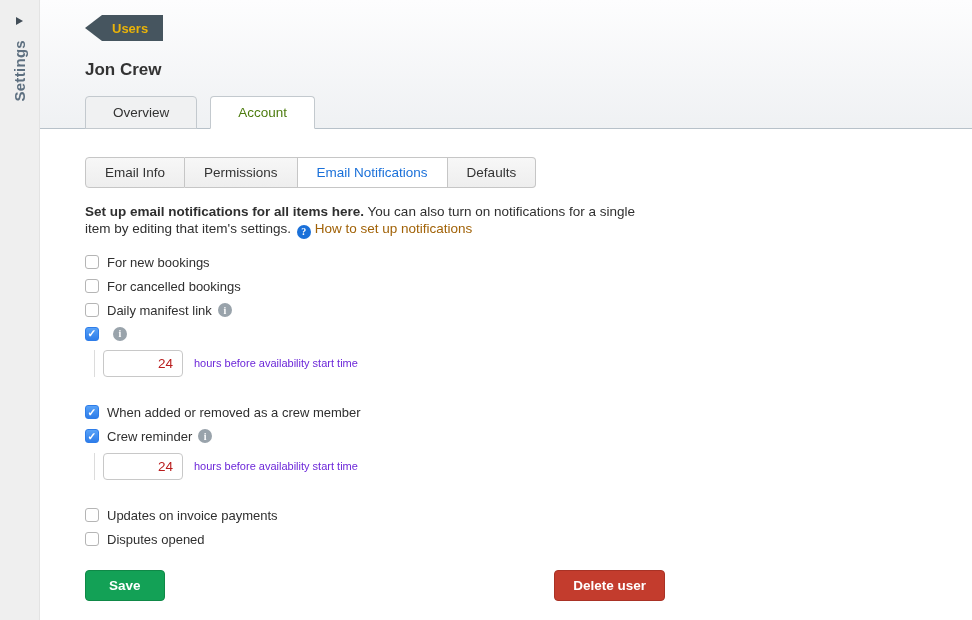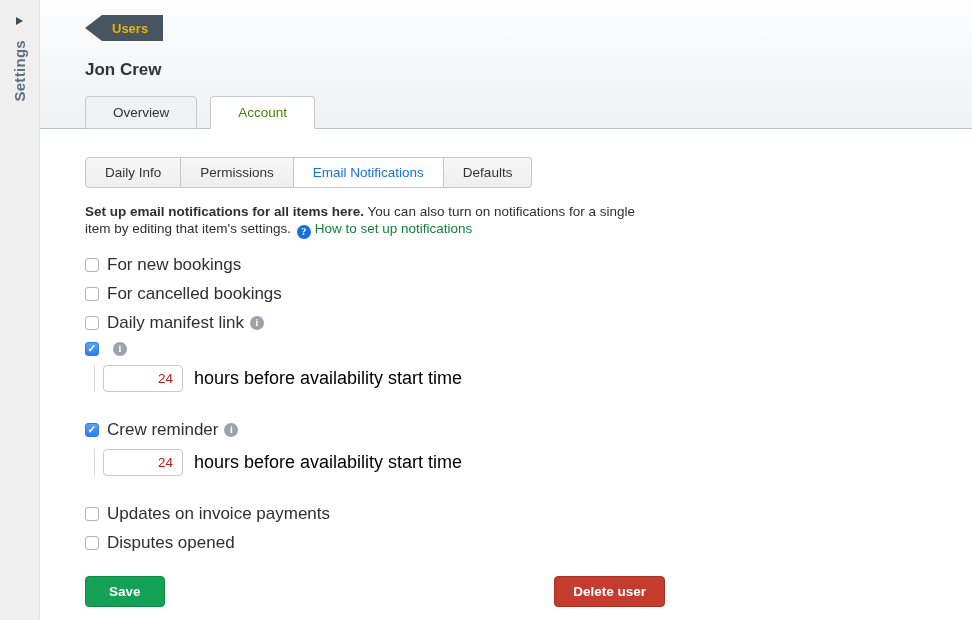--- a/index.html
+++ b/index.html
@@ -35,43 +35,43 @@
 
   .subtabs { display:inline-flex; }
   .subtab { height:31px; line-height:29px; padding:0 19px; font-size:13.5px; color:#333; cursor:pointer;
             background:linear-gradient(#f7f7f7,#eeeeee); border:1px solid #c6c6c6; border-left-width:0; }
   .subtab:first-child { border-left-width:1px; border-radius:4px 0 0 4px; }
   .subtab:last-child { border-radius:0 4px 4px 0; }
   .subtab.active { background:#fff; color:#1a70d9; }
 
   .intro { max-width:578px; margin-top:15px; line-height:17px; font-size:13.5px; color:#2f2f2f; }
   .intro strong { font-weight:bold; }
-  .link { color:#15803d; text-decoration:none; cursor:pointer; }
+  .link { color:#a16207; text-decoration:none; cursor:pointer; }
 
   .icon { display:inline-flex; align-items:center; justify-content:center; width:14px; height:14px;
           border-radius:50%; color:#fff; font-size:10px; font-weight:bold; vertical-align:-2px;
           font-family:"Liberation Serif", serif; }
   .icon.help { background:#1a70d9; margin:0 4px 0 2px; cursor:pointer; }
   .icon.info { background:#99a3ab; margin-left:6px; cursor:pointer; }
 
   .list { margin-top:16px; }
   .row { display:flex; align-items:center; margin-bottom:9px; }
   .cb { width:14px; height:14px; flex:0 0 14px; border:1px solid #b5b5b5; border-radius:3px; background:#fff;
         margin-right:8px; cursor:pointer; display:flex; align-items:center; justify-content:center; }
   .cb.checked { background:linear-gradient(#58a2f8,#2e7de9); border-color:#2e7de9; }
   .cb.checked::after { content:"✓"; color:#fff; font-size:10.5px; font-weight:bold; line-height:1; }
-  .lbl { font-size:17px; color:#2f2f2f; cursor:default; }
+  .lbl { font-size:13px; color:#2f2f2f; cursor:default; }
 
   .indent { margin:7px 0 28px 9px; border-left:1px solid #dcdcdc; padding-left:8px; }
   .input-row { display:flex; align-items:center; margin-bottom:9px; }
   .hours { width:80px; height:27px; border:1px solid #c8c8c8; border-radius:4px; background:#fff;
            text-align:right; padding:0 9px; font-size:13.5px; color:#b91c1c; font-family:inherit; margin-right:11px; }
   .indent .row { margin-left:2px; margin-bottom:0; }
   .indent .cb { width:13px; height:13px; flex-basis:13px; }
-  .indent .lbl { font-size:18px; color:#000000; }
+  .indent .lbl { font-size:11px; color:#6d28d9; }
   .btn-row { width:580px; margin-top:23px; display:flex; justify-content:space-between; }
   .btn { height:31px; border-radius:4px; color:#fff; font-weight:bold; font-size:13.5px;
          font-family:inherit; cursor:pointer; }
   .btn.save { background:#13a156; border:1px solid #0f8947; padding:0 23px; }
   .btn.delete { background:#c33c2d; border:1px solid #a93225; padding:0 18px; }
 </style>
 </head>
 <body>
 
 <div class="app">
@@ -90,21 +90,21 @@
       <h1 class="title">Jon Crew</h1>
       <div class="tabs">
         <div class="tab">Overview</div>
         <div class="tab active">Account</div>
       </div>
     </header>
 
     <main class="content">
 
       <div class="subtabs">
-        <div class="subtab">Daily Info</div>
+        <div class="subtab">Email Info</div>
         <div class="subtab">Permissions</div>
         <div class="subtab active">Email Notifications</div>
         <div class="subtab">Defaults</div>
       </div>
 
       <p class="intro"><strong>Set up email notifications for all items here.</strong><span> You can also turn on notifications for a single item by editing that item's settings. </span><span class="icon help">?</span><a class="link">How to set up notifications</a></p>
 
       <div class="list">
 
         <div class="row">
@@ -128,20 +128,24 @@
           <span class="icon info">i</span>
         </div>
 
         <div class="indent">
           <div class="input-row">
             <input class="hours" value="24" style="">
             <span class="lbl">hours before availability start time</span>
           </div>
         </div>
 
+        <div class="row">
+          <span class="cb checked"></span>
+          <span class="lbl">When added or removed as a crew member</span>
+        </div>
 
         <div class="row">
           <span class="cb checked"></span>
           <span class="lbl">Crew reminder</span>
           <span class="icon info">i</span>
         </div>
 
         <div class="indent">
           <div class="input-row">
             <input class="hours" value="24" style="">

